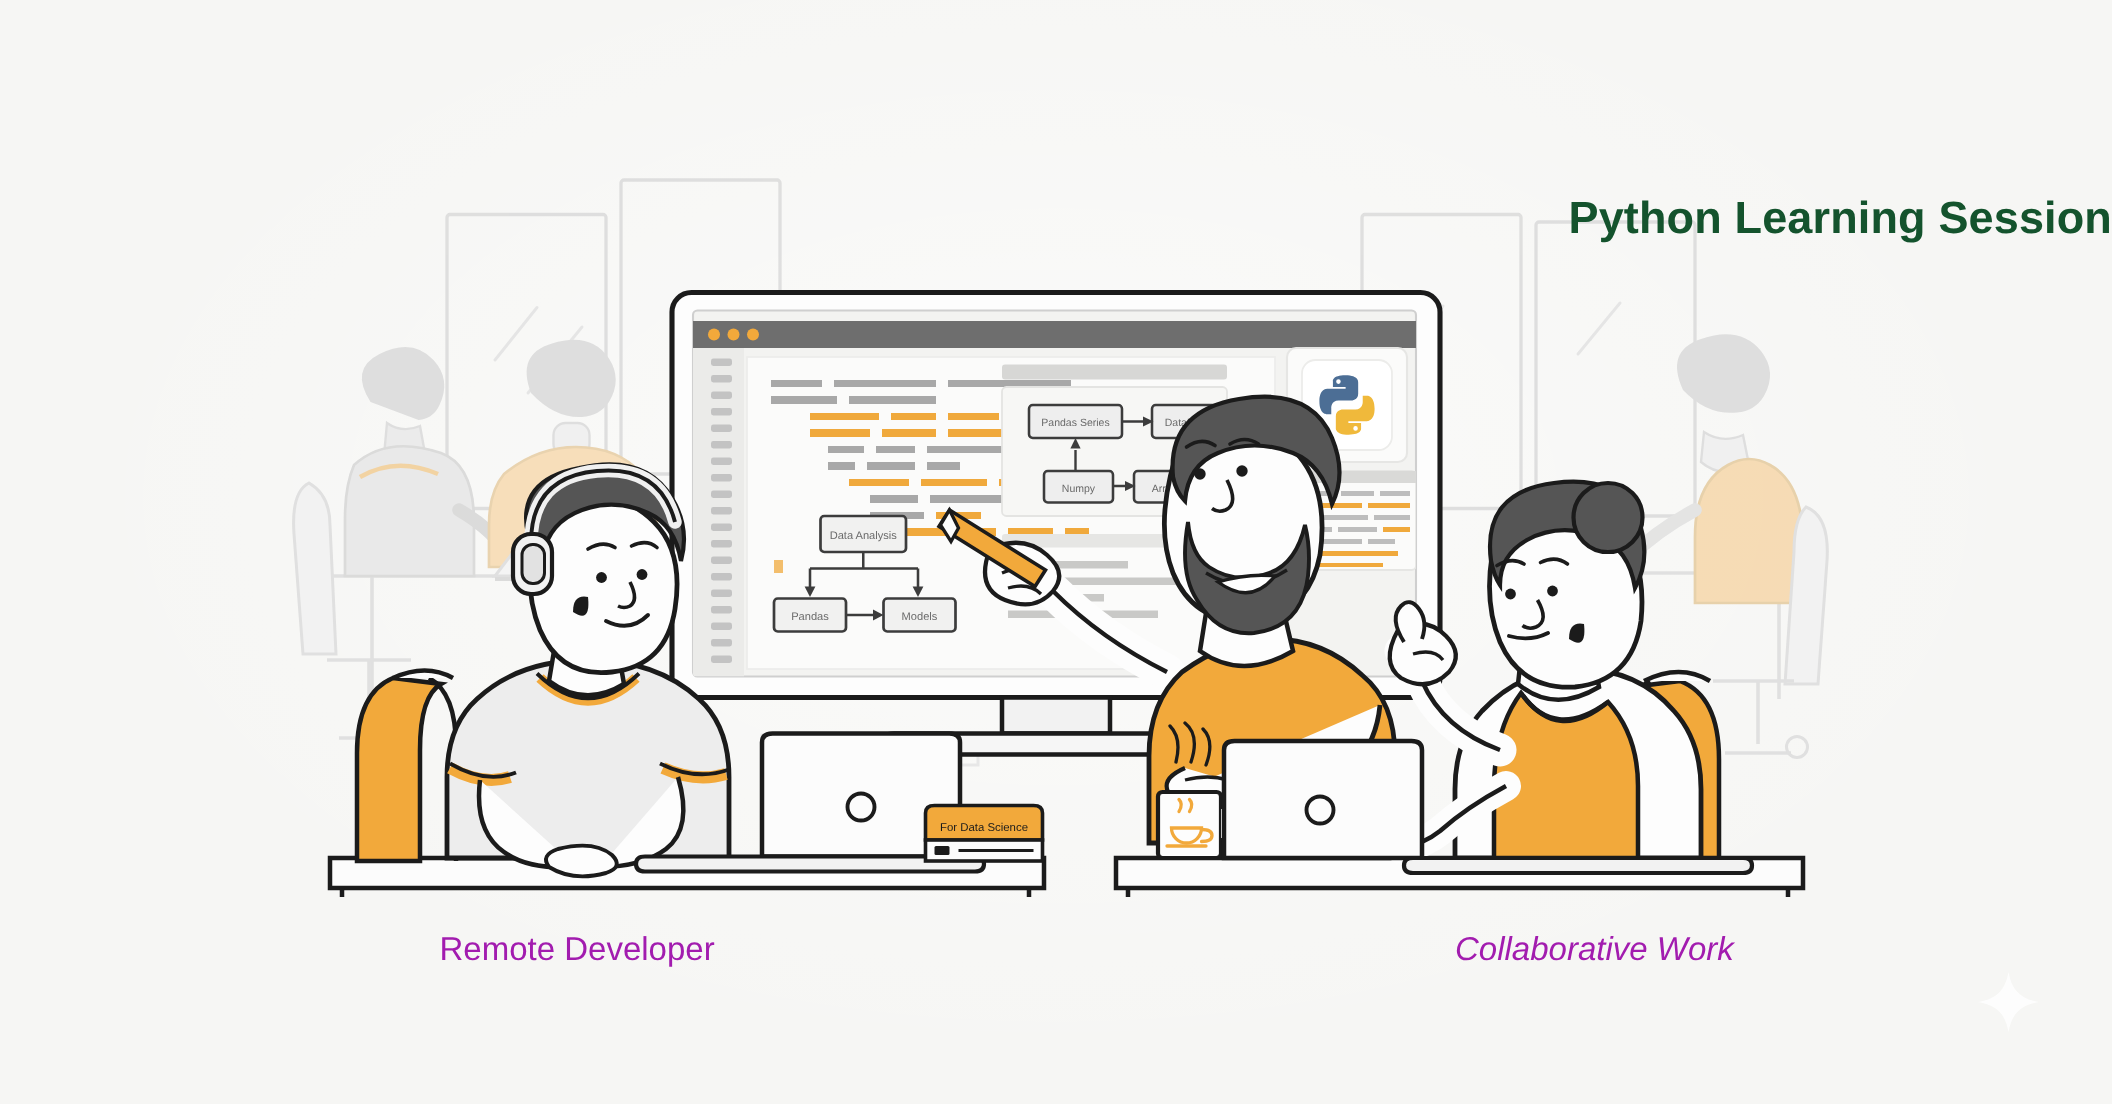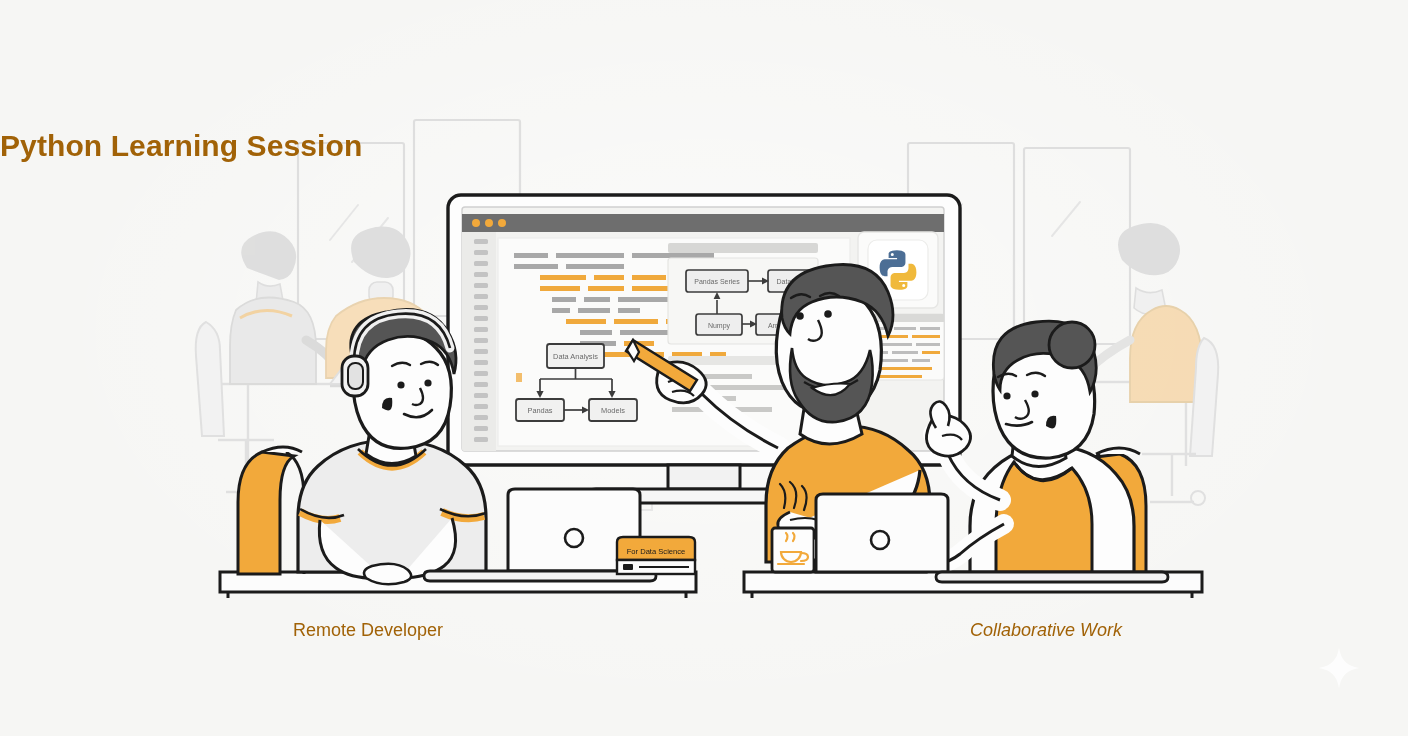--- a/index.html
+++ b/index.html
@@ -1,22 +1,22 @@
 <!DOCTYPE html>
 <html><head>
 <meta charset="utf-8">
 <style>
   html,body{margin:0;padding:0;background:#f7f7f5;}
   body{font-family:"Liberation Sans",sans-serif;}
   #stage{position:relative;width:1408px;height:736px;background:#f6f6f4;overflow:hidden;}
   #stage::after{content:"";position:absolute;inset:0;pointer-events:none;
     background:radial-gradient(ellipse at 50% 45%,rgba(255,255,255,.55) 0%,rgba(246,246,244,0) 68%);}
-  .title{position:absolute;left:0;right:0;top:129px;text-align:left;
-    font-size:30px;font-weight:bold;color:#a16207;letter-spacing:.1px;z-index:40;}
-  .caption{position:absolute;font-size:18px;color:#a16207;z-index:40;white-space:nowrap;}
+  .title{position:absolute;left:0;right:0;top:129px;text-align:right;
+    font-size:30px;font-weight:bold;color:#14532d;letter-spacing:.1px;z-index:40;}
+  .caption{position:absolute;font-size:22px;color:#a21caf;z-index:40;white-space:nowrap;}
   .cap-left{left:293px;top:620px;}
   .cap-right{left:970px;top:620px;font-style:italic;}
   svg.art{position:absolute;left:0;top:0;width:1408px;height:736px;z-index:10;}
   .sparkle{position:absolute;right:48px;bottom:47px;width:42px;height:42px;z-index:20;opacity:.85;}
 </style>
 </head>
 <body>
 
 <div id="stage">
 

